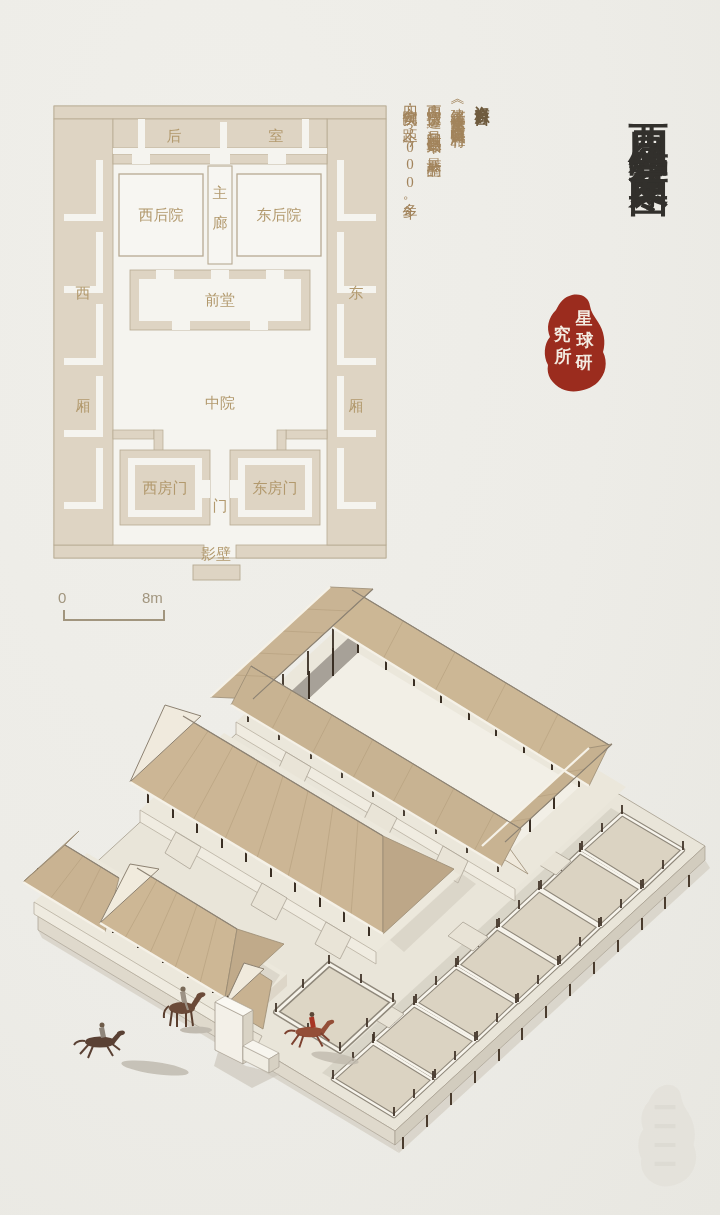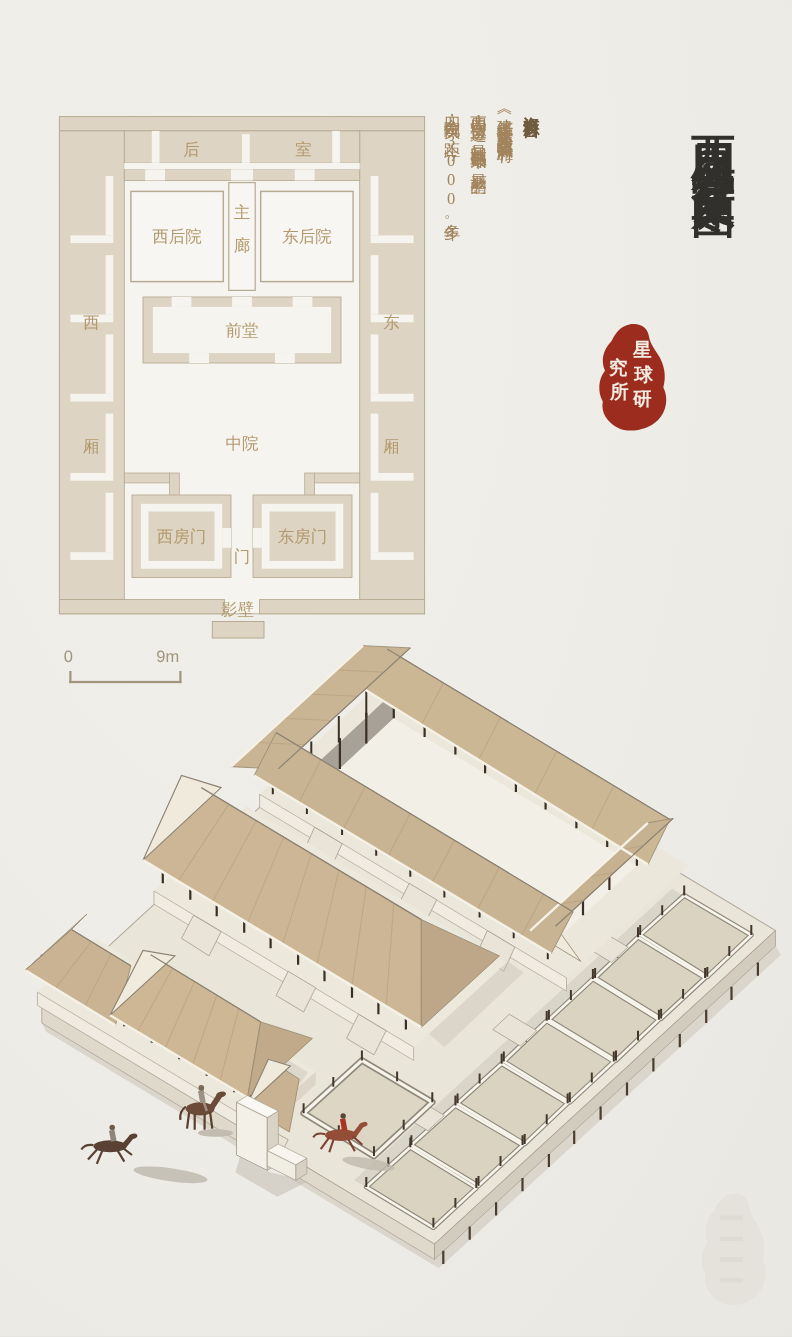--- a/index.html
+++ b/index.html
@@ -147,21 +147,21 @@
       <text class="seal-char" x="50" y="32">星</text>
       <text class="seal-char" x="51" y="54">球</text>
       <text class="seal-char" x="50" y="76">研</text>
       <text class="seal-char" x="28" y="48">究</text>
       <text class="seal-char" x="29" y="70">所</text>
     </g>
   </svg>
 
   <div class="abs" id="scale-bar">
     <span class="abs" id="scale-start">0</span>
-    <span class="abs" id="scale-end">9m</span>
+    <span class="abs" id="scale-end">8m</span>
     <div class="abs" id="scale-bracket"></div>
   </div>
 
   <svg class="abs" style="left:0;top:0;" width="720" height="1215" viewBox="0 0 720 1215">
 
     <g fill="#d6d1c6" opacity="0.8">
       <polygon points="38,930 395,1145 399,1153 42,938"></polygon>
       <polygon points="395,1145 705,860 710,868 399,1153"></polygon>
     </g>
 

